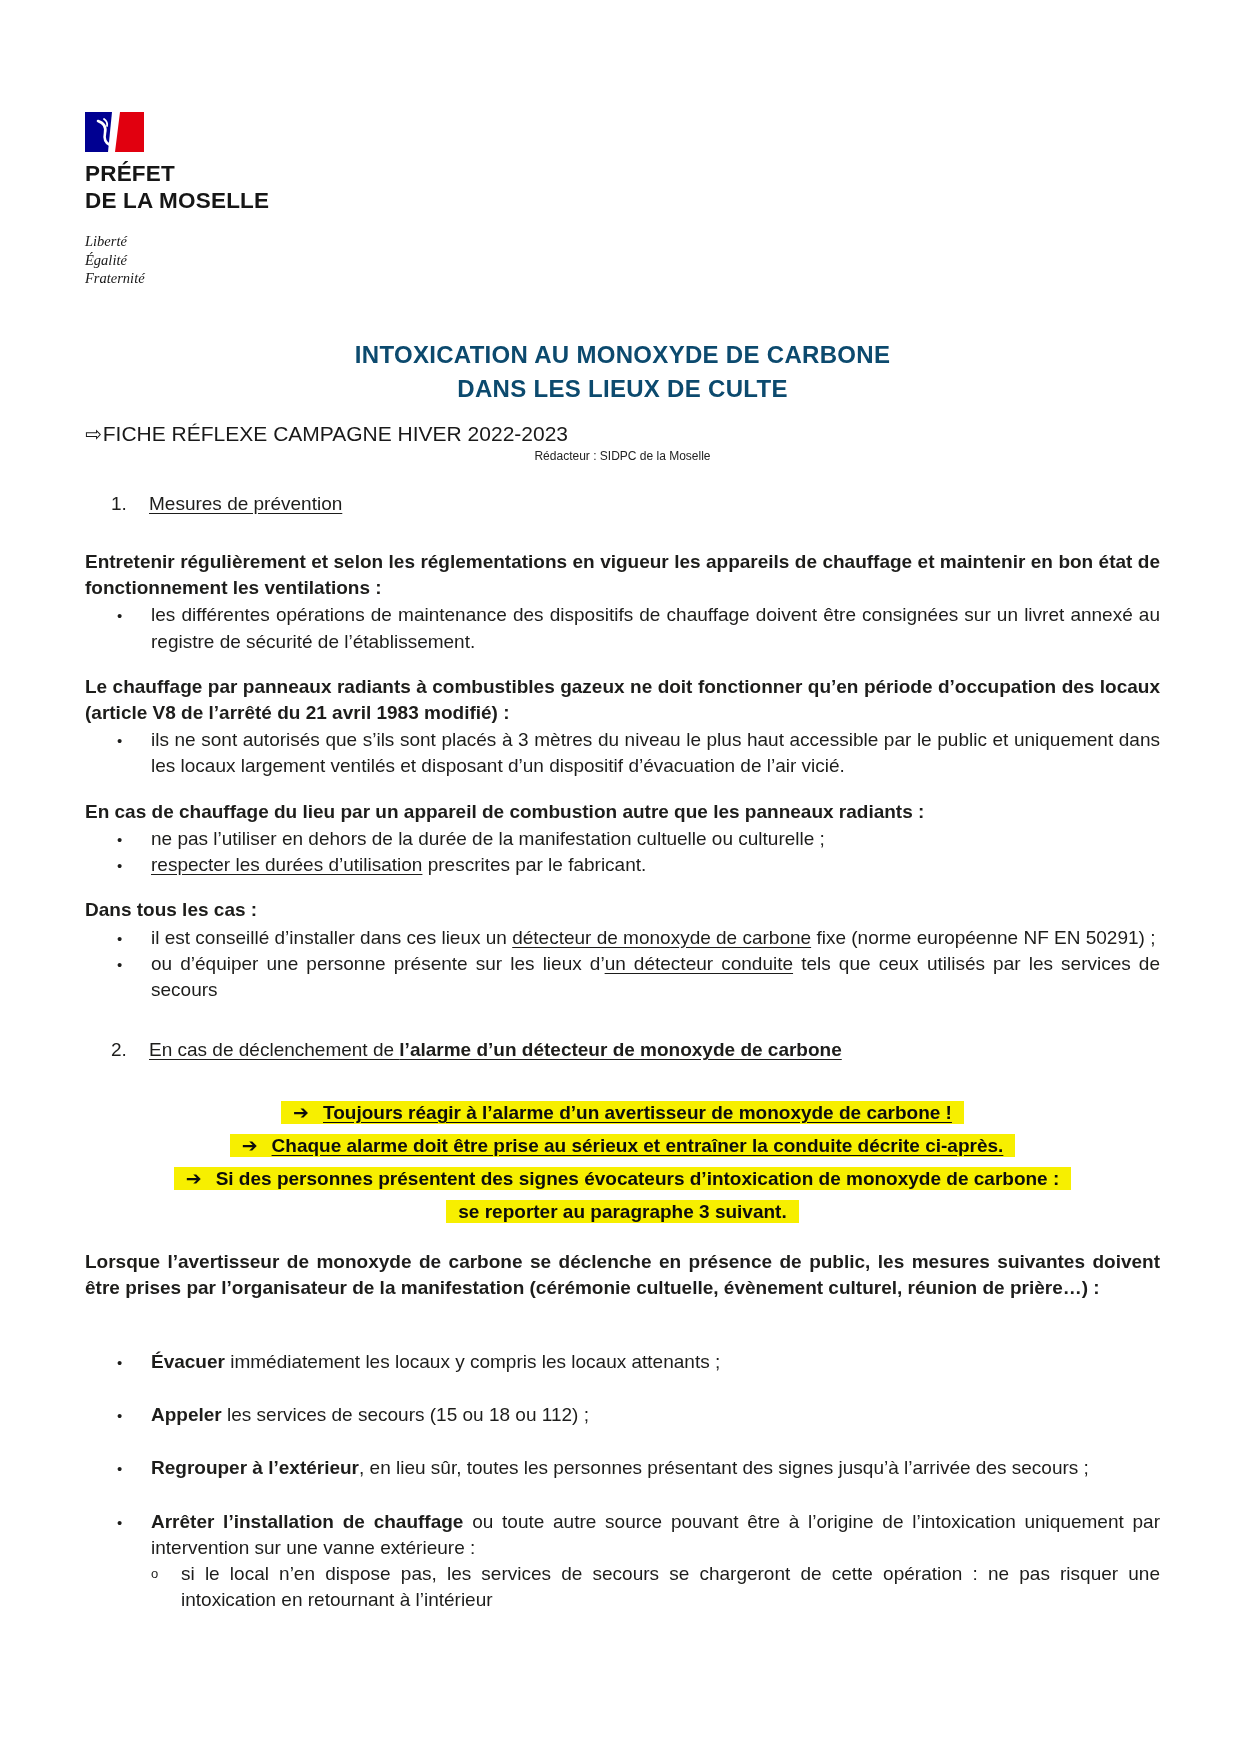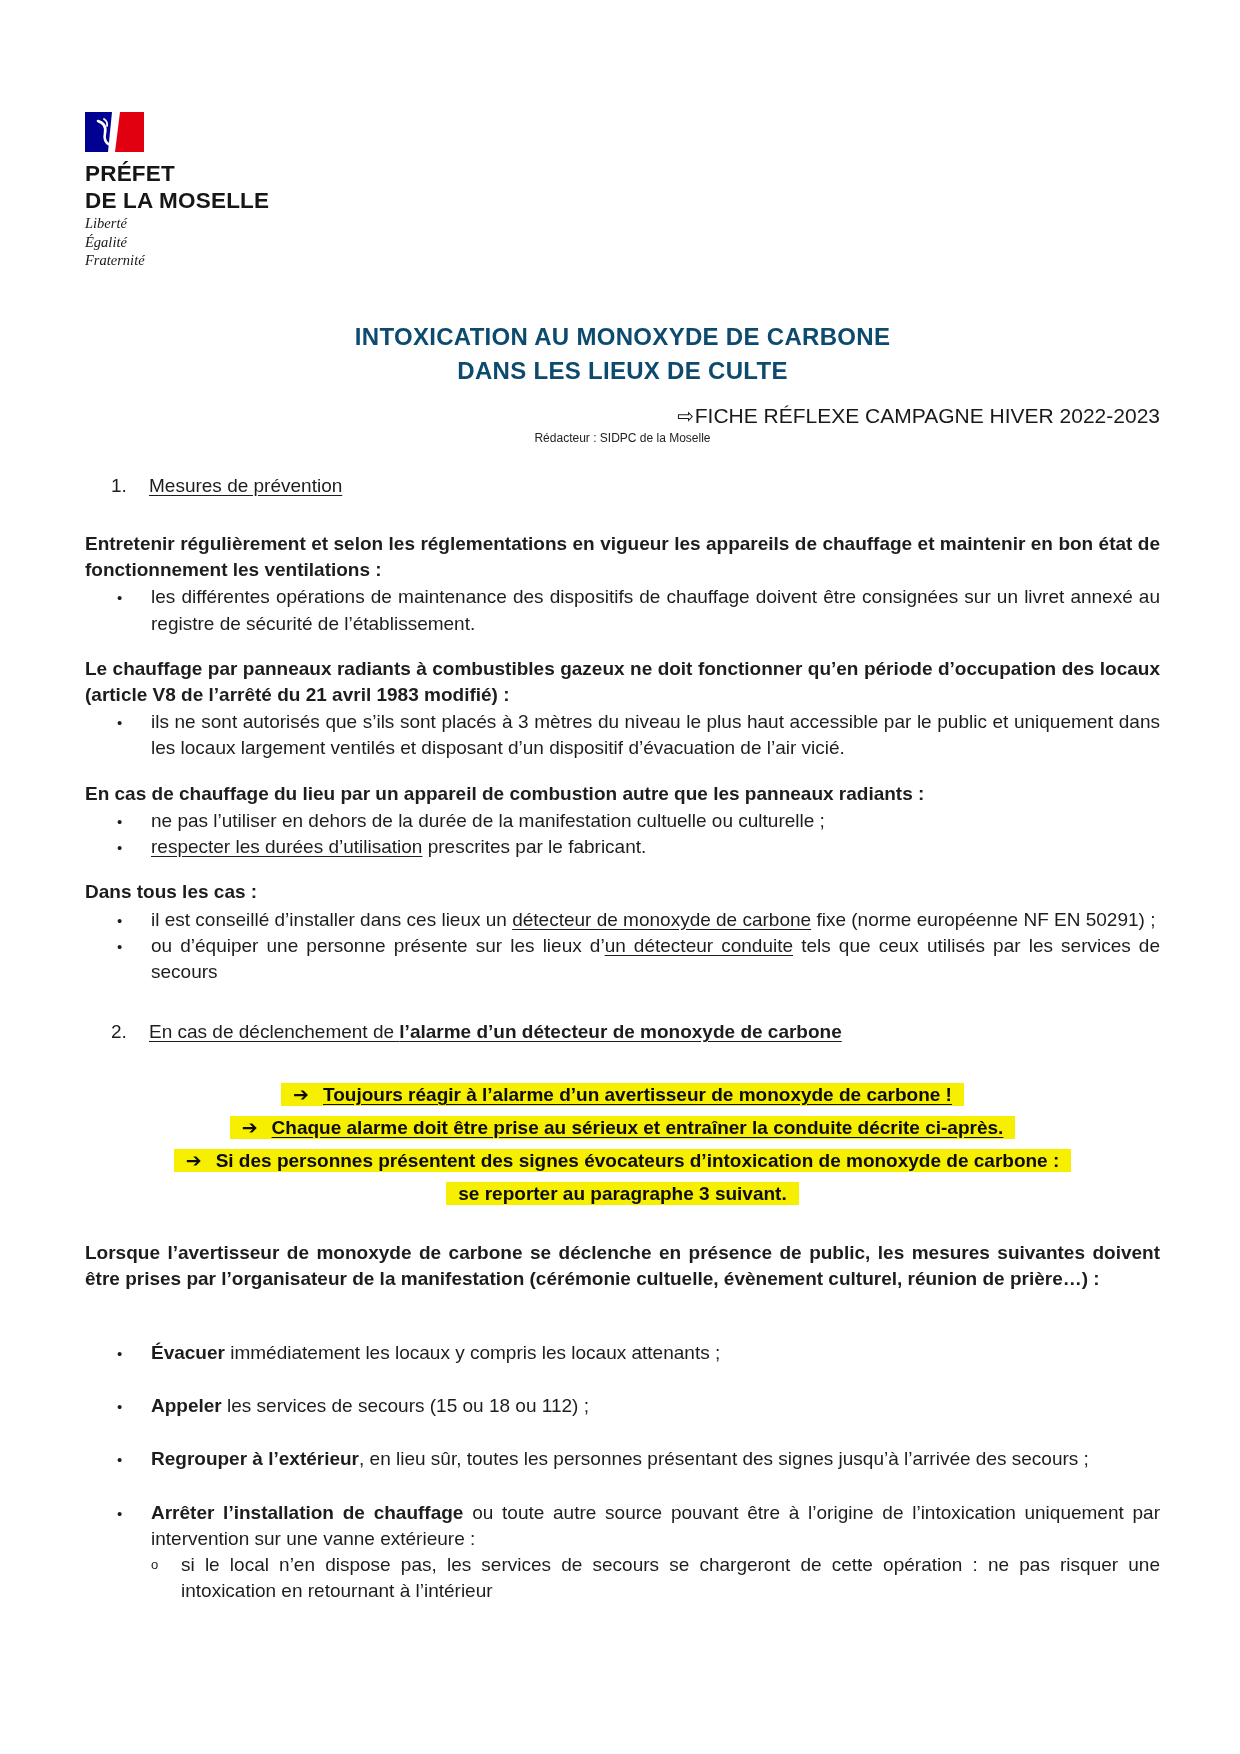--- a/index.html
+++ b/index.html
@@ -11,24 +11,24 @@
     background: #ffffff;
     color: #1d1d1b;
     font-family: "Liberation Sans", "DejaVu Sans", sans-serif;
     padding: 112px 80px 40px 85px;
     overflow: hidden;
   }
   
   .logo-block { line-height: 1; }
   .flag { width: 62px; height: 40px; display: block; }
   .ministry { margin-top: 9px; font-weight: bold; font-size: 22.5px; line-height: 1.18; letter-spacing: 0.2px; color: #161616; }
-  .motto { margin-top: 0; font-family: "Liberation Serif", "DejaVu Serif", serif; font-style: italic; font-size: 14.5px; line-height: 1.28; color: #161616; }
+  .motto { margin-top: 18px; font-family: "Liberation Serif", "DejaVu Serif", serif; font-style: italic; font-size: 14.5px; line-height: 1.28; color: #161616; }
   
   .title { margin-top: 50px; text-align: center; font-weight: bold; font-size: 24px; line-height: 1.42; letter-spacing: 0.3px; color: #0c4a6e; }
-  .subtitle { margin-top: 16px; text-align: right; font-size: 21px; color: #191919; }
+  .subtitle { margin-top: 16px; text-align: left; font-size: 21px; color: #191919; }
   .subtitle .arrow { font-size: 20px; margin-right: 1px; }
   .editor { margin-top: 3px; text-align: center; font-size: 12px; color: #222; }
   
   .sect-head { display: flex; padding-left: 26px; font-size: 19px; margin-top: 30px; }
   .sect-head .num { width: 38px; flex: 0 0 38px; }
   .sect-head .h-txt { text-decoration: underline; text-underline-offset: 3px; }
   .para { font-size: 19px; line-height: 1.38; text-align: justify; margin-top: 19px; }
   .bold { font-weight: bold; }
   .u { text-decoration: underline; text-underline-offset: 3px; }
   .bullets { margin-top: 1px; }
@@ -129,21 +129,21 @@
     <span class="h-txt"><span>En cas de déclenchement de </span><span class="bold">l’alarme d’un détecteur de monoxyde de carbone</span></span>
   </div>
 
   <div class="alerts">
     <div><span class="hl u"><span class="ar">➔</span><span>Toujours réagir à l’alarme d’un avertisseur de monoxyde de carbone ! </span></span></div>
     <div><span class="hl u"><span class="ar">➔</span><span>Chaque alarme doit être prise au sérieux et entraîner la conduite décrite ci-après.</span></span></div>
     <div><span class="hl"><span class="ar">➔</span><span>Si des personnes présentent des signes évocateurs d’intoxication de monoxyde de carbone :</span></span></div>
     <div><span class="hl">se reporter au paragraphe 3 suivant.</span></div>
   </div>
 
-  <div class="para bold" style="margin-top:29px">Lorsque l’avertisseur de monoxyde de carbone se déclenche en présence de public, les mesures suivantes doivent être prises par l’organisateur de la manifestation (cérémonie cultuelle, évènement culturel, réunion de prière…) :</div>
+  <div class="para bold" style="margin-top:20px">Lorsque l’avertisseur de monoxyde de carbone se déclenche en présence de public, les mesures suivantes doivent être prises par l’organisateur de la manifestation (cérémonie cultuelle, évènement culturel, réunion de prière…) :</div>
 
   <div class="measures">
     <div class="b-row">
       <span class="marker"><span>•</span></span>
       <span class="txt"><span class="bold">Évacuer</span><span> immédiatement les locaux y compris les locaux attenants ;</span></span>
     </div>
     <div class="b-row">
       <span class="marker"><span>•</span></span>
       <span class="txt"><span class="bold">Appeler</span><span> les services de secours (15 ou 18 ou 112) ;</span></span>
     </div>

